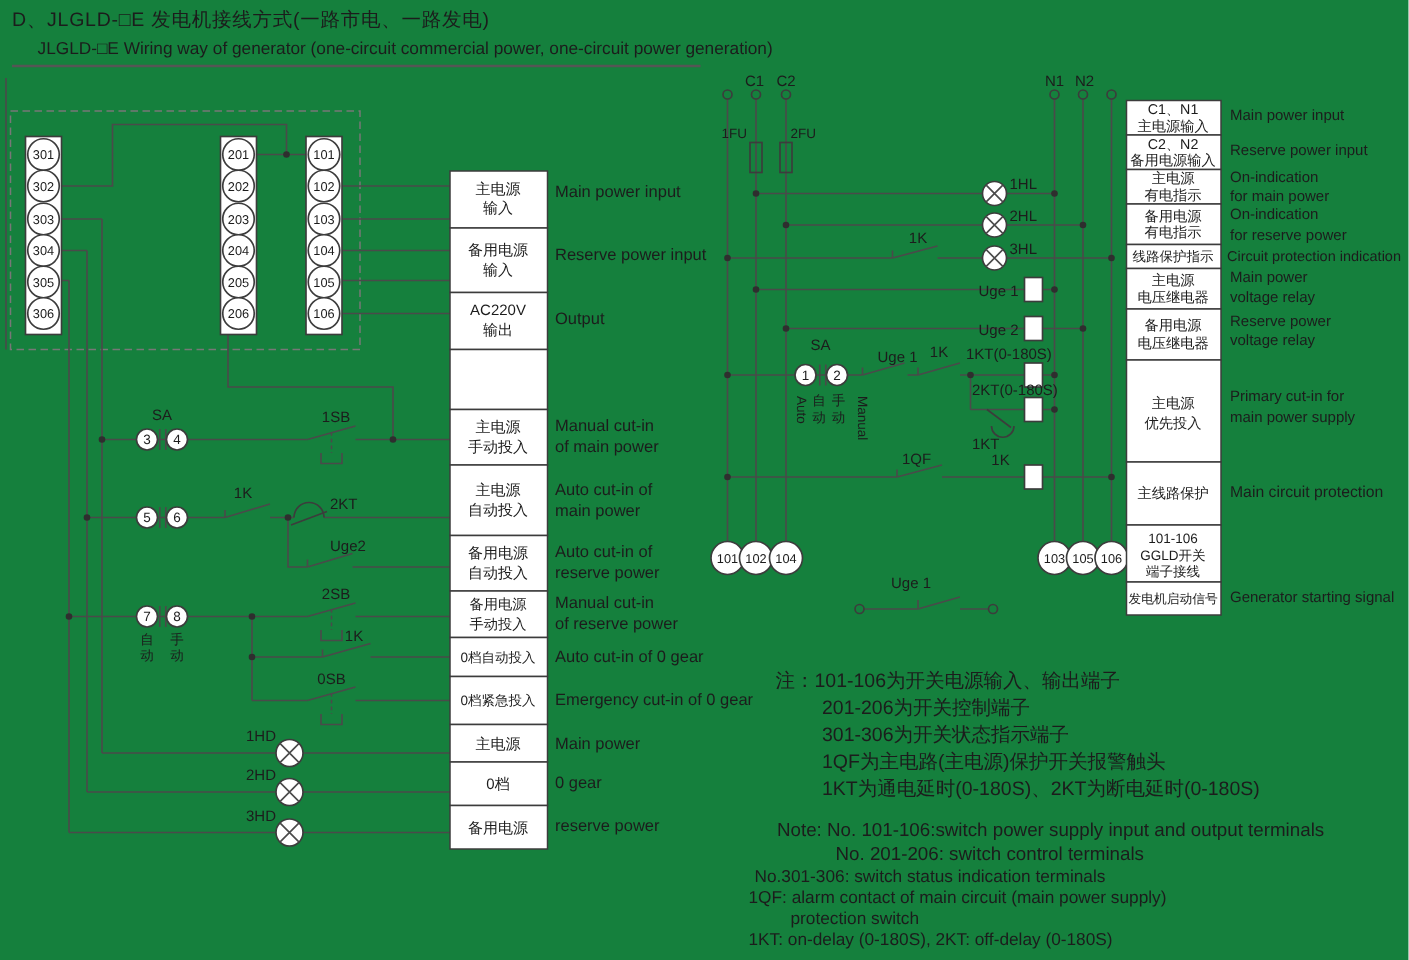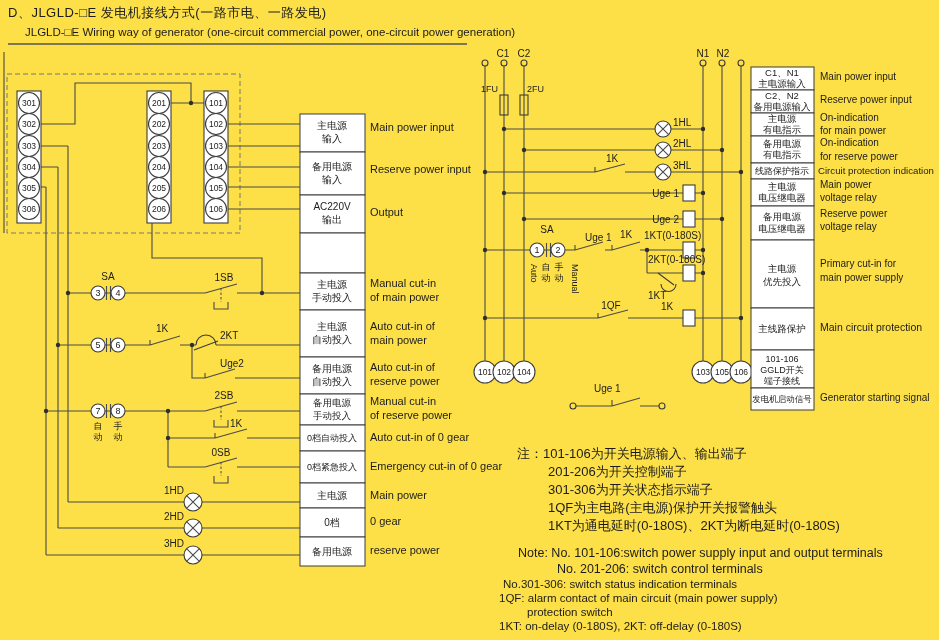--- a/index.html
+++ b/index.html
@@ -1,16 +1,16 @@
 <!DOCTYPE html>
 <html><head>
 <meta charset="utf-8">
 <style>
   html,body{margin:0;padding:0;background:#fff;}
-  .page{width:939px;height:640px;position:relative;background:#fde047;overflow:hidden;}
+  .page{width:939px;height:640px;position:relative;background:#15803d;overflow:hidden;}
   svg text{font-family:"Liberation Sans","DejaVu Sans",sans-serif;fill:#1c1c1c;}
   .w{fill:none;stroke:#4a4a4a;stroke-width:1.1;}
   .wd{fill:none;stroke:#4a4a4a;stroke-width:1;stroke-dasharray:2.5,2;}
   .box{fill:#fff;stroke:#3c3c3c;stroke-width:1;}
   .dbox{fill:none;stroke:#777;stroke-width:1;stroke-dasharray:5,3;}
   .comp{fill:#fff;stroke:#3c3c3c;stroke-width:1.1;}
   .open{fill:none;stroke:#3c3c3c;stroke-width:1.1;}
   .dot{fill:#2e2e2e;stroke:none;}
   .t8{font-size:8.5px;} .t9{font-size:9px;} .t95{font-size:9.5px;}
   .t10{font-size:10px;} .t105{font-size:10.5px;} .t11{font-size:11px;}

